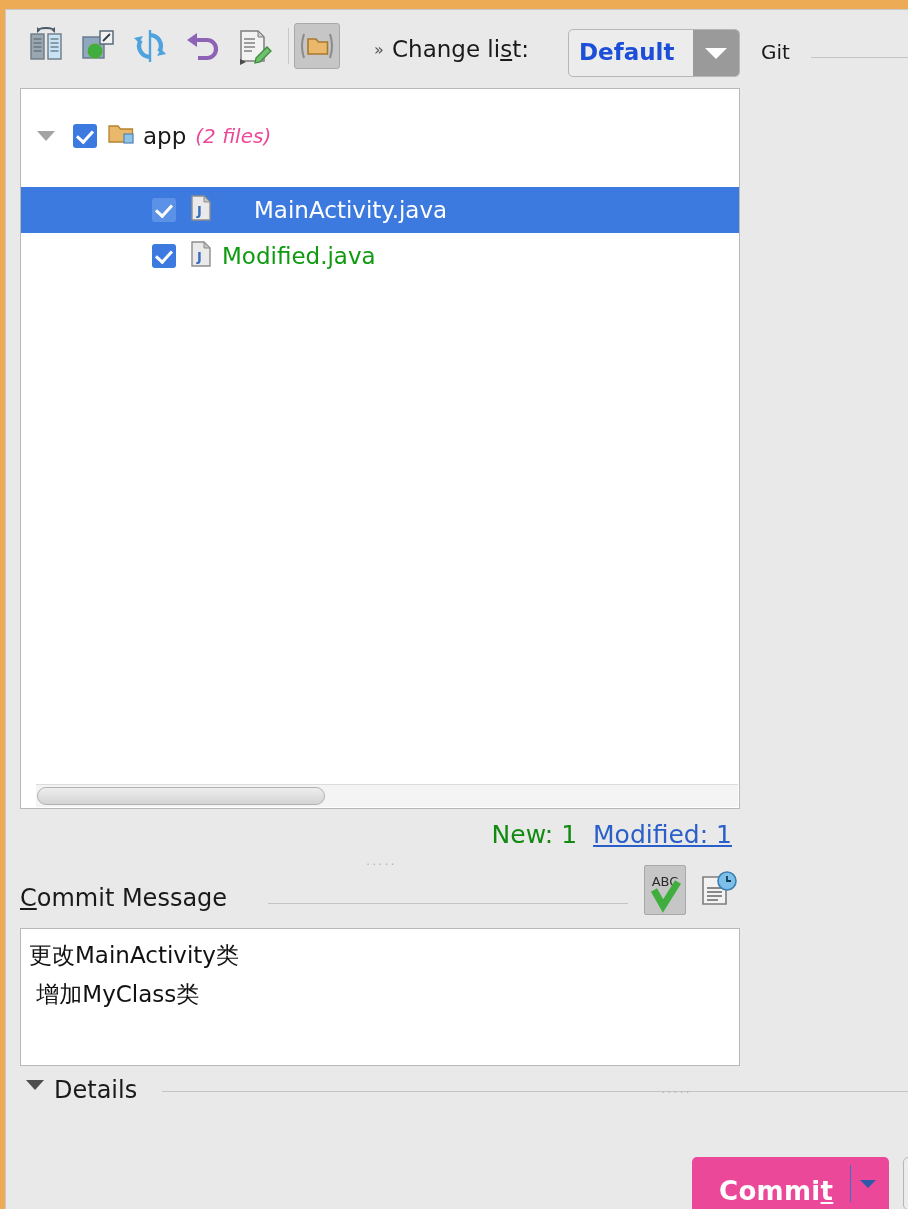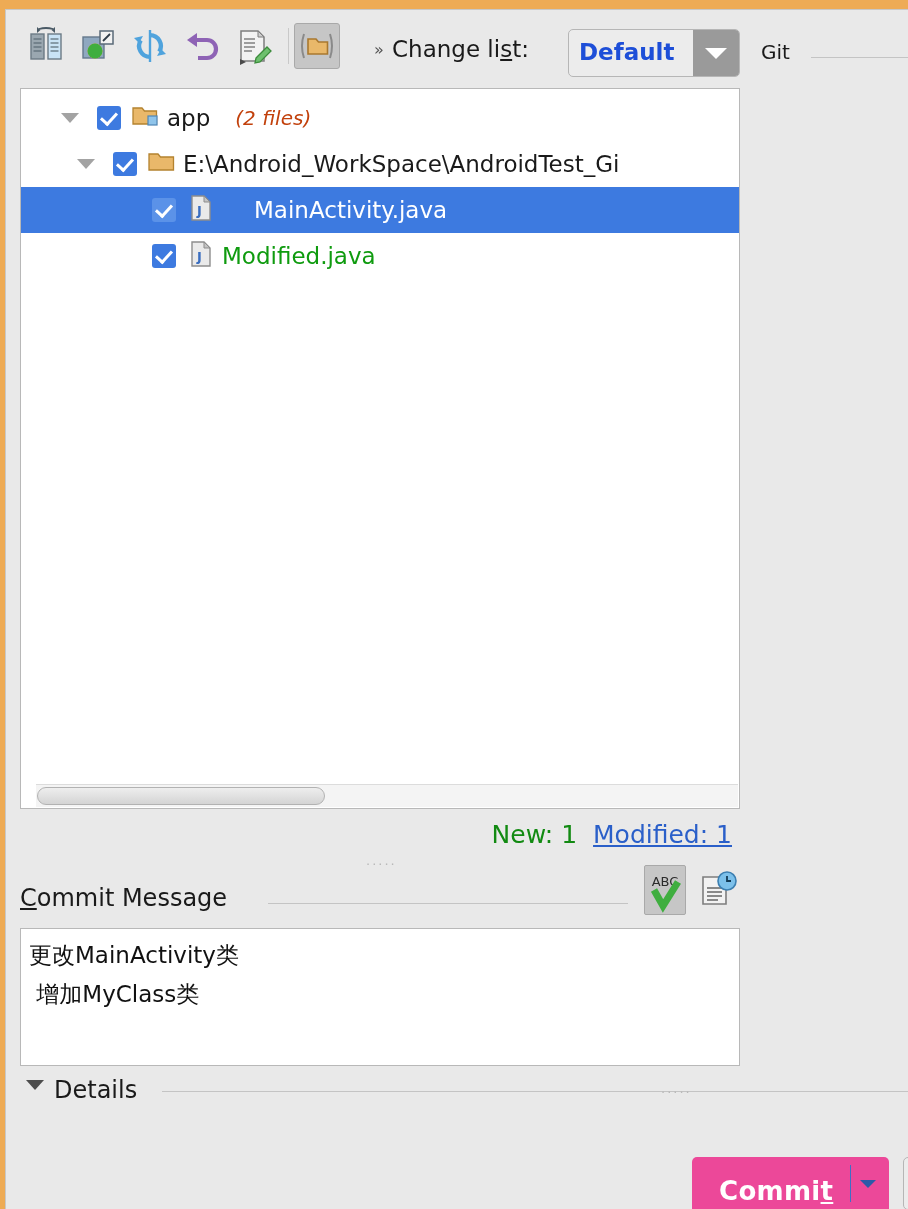--- a/index.html
+++ b/index.html
@@ -168,22 +168,22 @@
     border: solid #ffffff;
     border-width: 0 3px 3px 0;
     transform: rotate(42deg);
   }
   .node-label { font-size: 23px; color: #1a1a1a; }
   .node-label.selected-text { color: #ffffff; margin-left: 32px; }
   .node-label.green { color: #0f9b0f; }
   .node-count {
     font-size: 20px;
     font-style: italic;
-    color: #c2410c;
-    margin-left: 25px;
+    color: #ec4899;
+    margin-left: 9px;
   }
 
   
   #hscroll {
     position: absolute;
     left: 15px; bottom: 1px;
     width: 702px; height: 22px;
     background: #f4f4f4;
     border-top: 1px solid #dcdcdc;
   }
@@ -423,51 +423,37 @@
           <div class="caret-down"></div>
         </div>
       </div>
 
       <div id="git-label">Git</div>
       <div id="git-rule"></div>
     </div>
 
     <div id="tree-panel">
 
-      <div class="tree-row" style="top:6px;padding-left:24px;">
+      <div class="tree-row" style="top:24px;">
         <span style="width:16px"></span>
         <span class="twisty"></span>
         <span style="width:18px"></span>
         <span class="cb on"></span>
         <span style="width:11px"></span>
         <span>
           <svg width="28" height="24" viewBox="0 0 28 24">
             <path d="M1 4 h9 l2.5 3 h12 v13 h-23.5 Z" fill="#e9b86a" stroke="#b4832f" stroke-width="1.3"></path>
             <rect x="16" y="12" width="9" height="9" fill="#8fc4ea" stroke="#4f86b5" stroke-width="1.2"></rect>
           </svg>
         </span>
         <span style="width:7px"></span>
         <span class="node-label">app</span>
         <span class="node-count">(2 files)</span>
       </div>
 
-      <div class="tree-row" style="top:52px;">
-        <span style="width:56px"></span>
-        <span class="twisty"></span>
-        <span style="width:18px"></span>
-        <span class="cb on"></span>
-        <span style="width:11px"></span>
-        <span>
-          <svg width="28" height="24" viewBox="0 0 28 24">
-            <path d="M1 4 h9 l2.5 3 h13 v13 h-24.5 Z" fill="#e9b86a" stroke="#b4832f" stroke-width="1.3"></path>
-          </svg>
-        </span>
-        <span style="width:7px"></span>
-        <span class="node-label">E:\Android_WorkSpace\AndroidTest_Gi</span>
-      </div>
 
       <div class="tree-row selected" style="top:98px;">
         <span style="width:131px"></span>
         <span class="cb on on-sel"></span>
         <span style="width:13px"></span>
         <span>
           <svg width="24" height="28" viewBox="0 0 24 28">
             <path d="M3 2 h12 l6 6 v18 h-18 Z" fill="#eaeaea" stroke="#8d8d8d" stroke-width="1.4"></path>
             <path d="M15 2 v6 h6 Z" fill="#c4c4c4" stroke="#8d8d8d" stroke-width="1"></path>
             <text x="10.5" y="21" font-family="DejaVu Sans" font-size="13" font-weight="bold" fill="#3a6ec0" text-anchor="middle">J</text>

